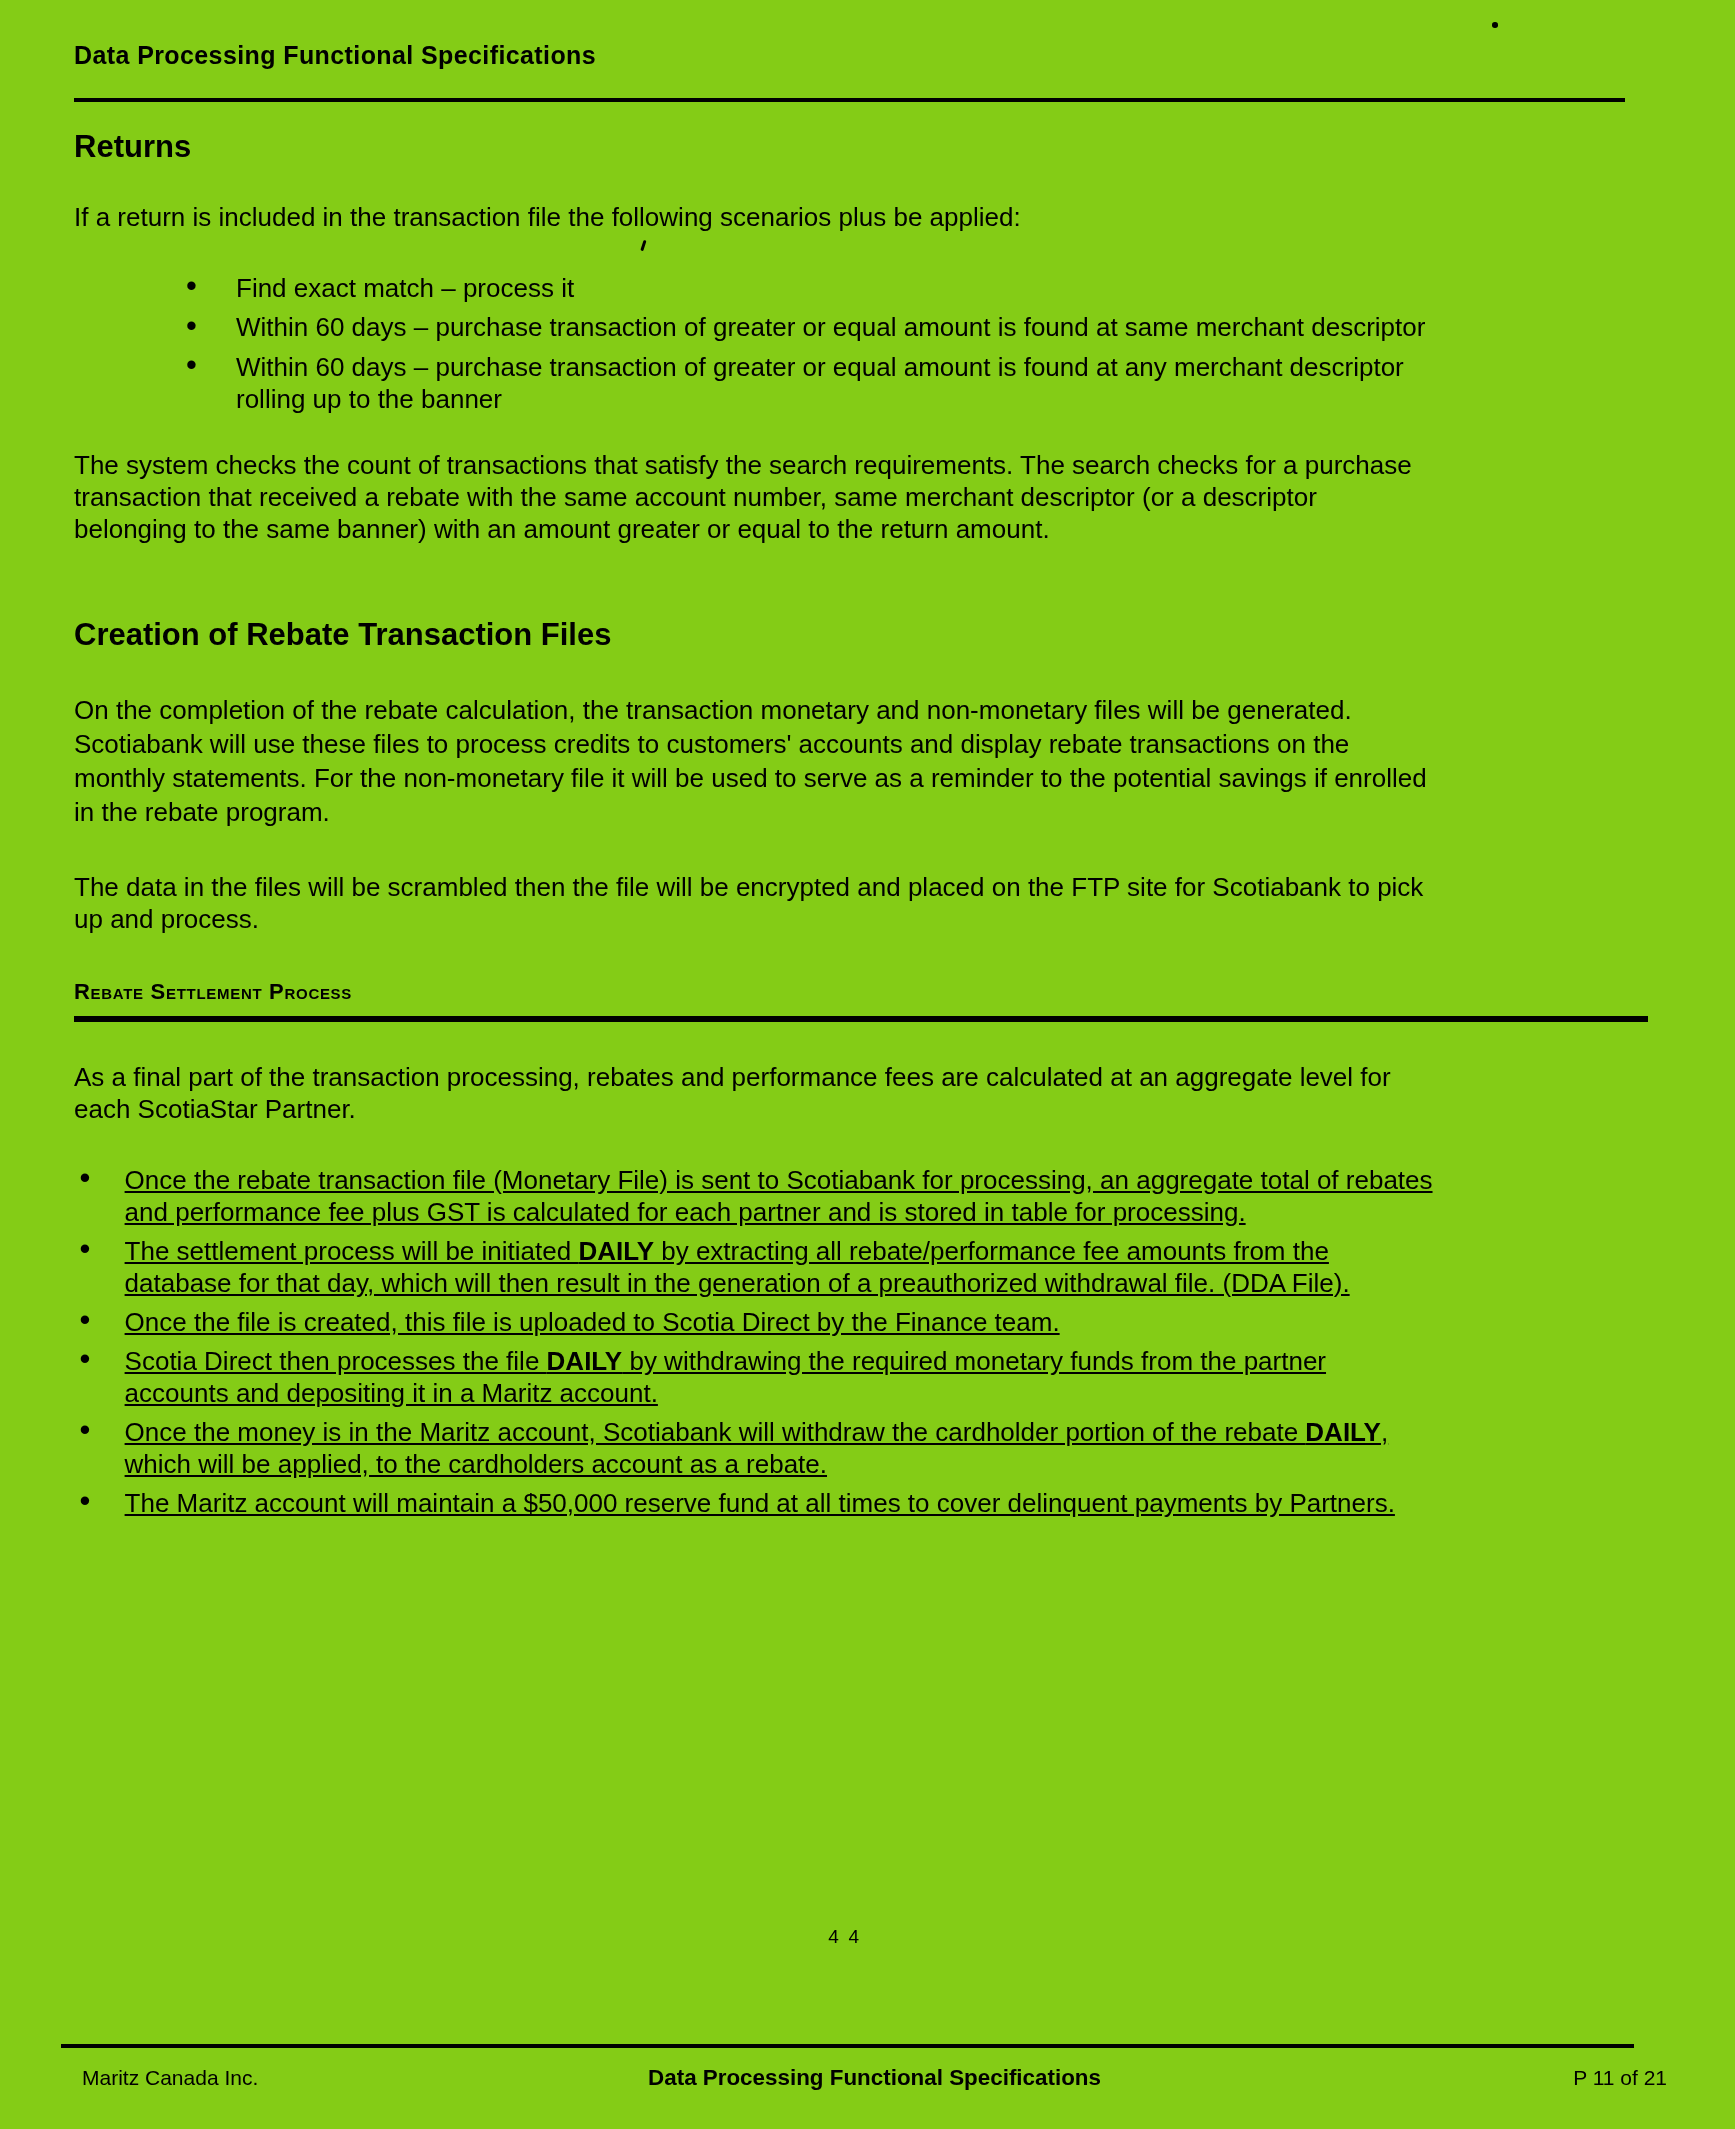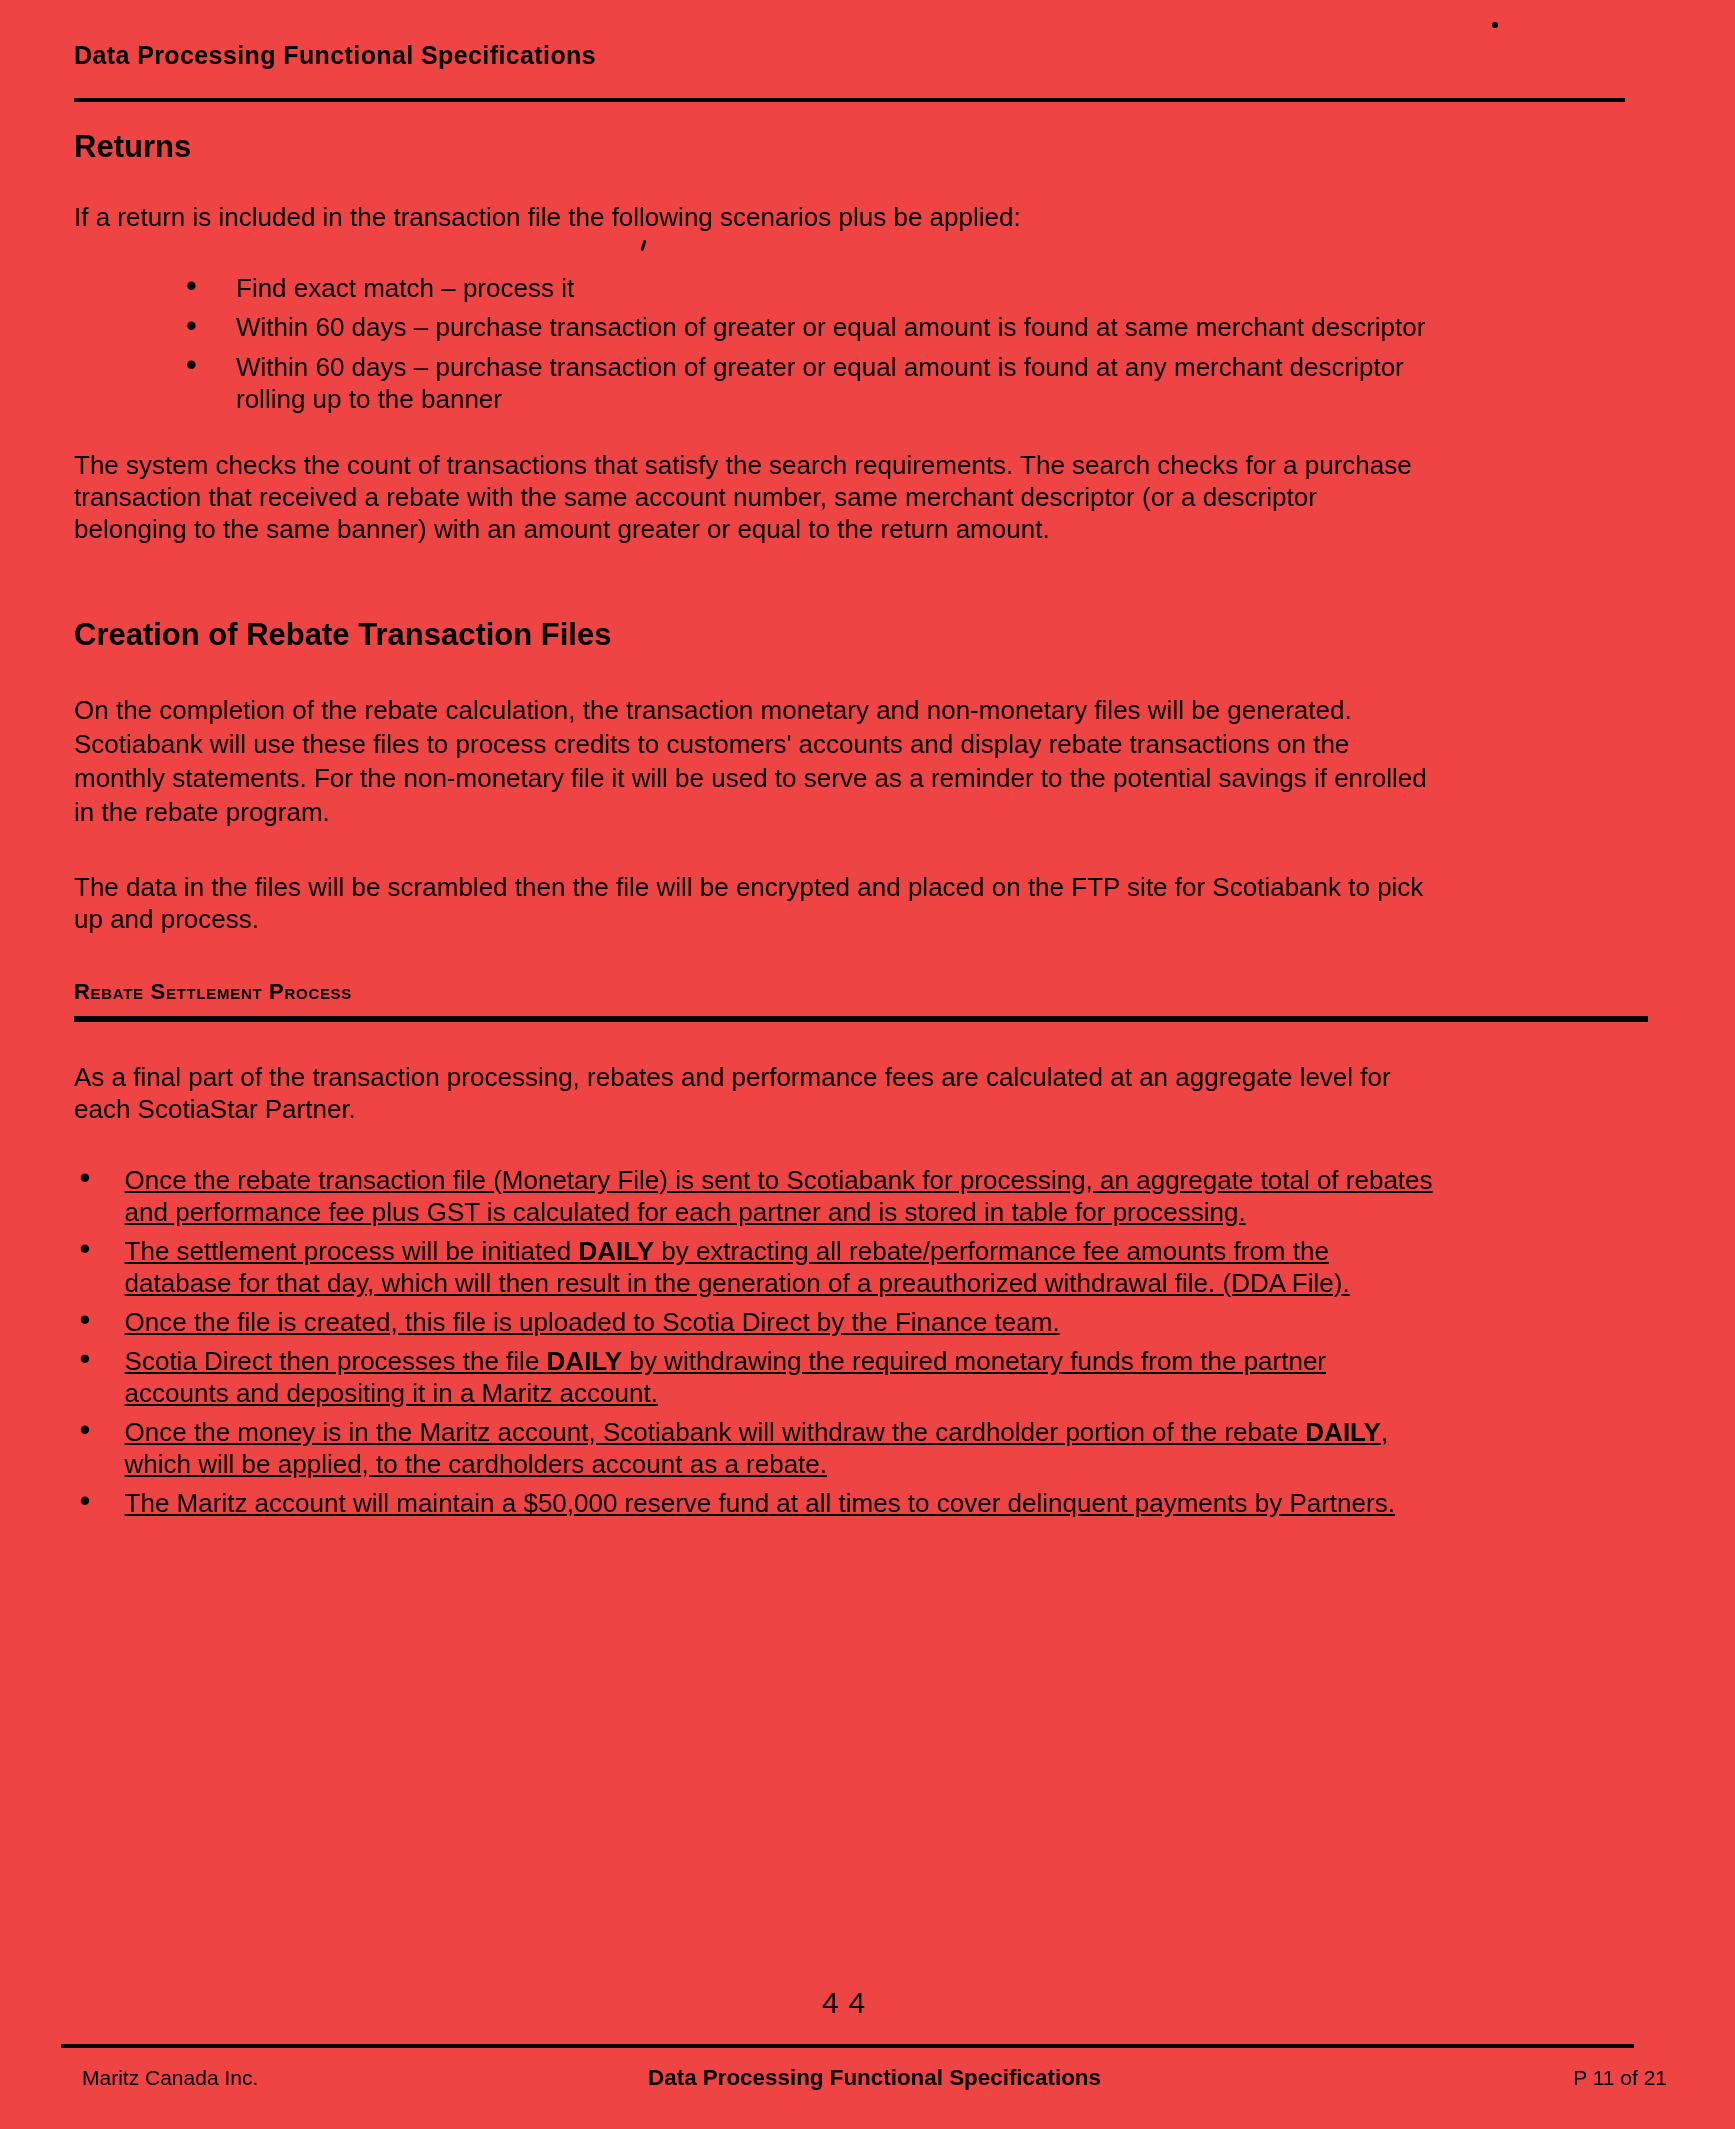--- a/index.html
+++ b/index.html
@@ -1,21 +1,21 @@
 <!DOCTYPE html>
 <html style="font-size:11.2px"><head>
 <meta charset="utf-8">
 <style>
   html, body { margin: 0; padding: 0; background: #fff; }
   * { box-sizing: border-box; }
   .page {
     position: relative;
     width: 1736px;
     height: 2129px;
-    background: #ef4444;
+    background: #84cc16;
     color: #000;
     font-family: "Liberation Sans", sans-serif;
     overflow: hidden;
   }
   .content {
     position: absolute;
     left: 74px;
     top: 39px;
     width: 1586px;
   }
@@ -53,25 +53,25 @@
     letter-spacing: 0.7px;
     line-height: 41px;
   }
   .rule-settlement { margin-top: 4.2px; height: 5.6px; width: 1574px; }
   .p-as { margin-top: 39px; }
   .bullets-left { margin-top: 39px; margin-left: 5.6px; }
   .bullets-left li { padding-left: 45px; margin-bottom: 7px; text-decoration: underline; }
   .run-bold { font-weight: bold; }
   .page-number {
     position: absolute;
-    top: 1986px;
+    top: 1926px;
     left: 0;
     width: 1697px;
     text-align: center;
-    font-size: 30px;
+    font-size: 19px;
     letter-spacing: 9.8px;
   }
   .footer-rule { position: absolute; top: 2044px; left: 61px; width: 1573px; height: 4.2px; }
   .footer-row {
     position: absolute;
     top: 2065px;
     left: 82px;
     width: 1585px;
     display: grid;
     grid-template-columns: 1fr auto 1fr;

